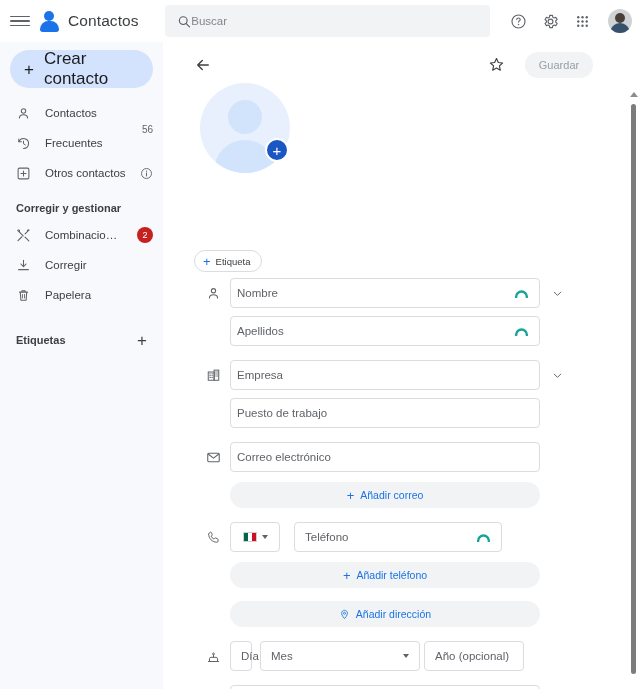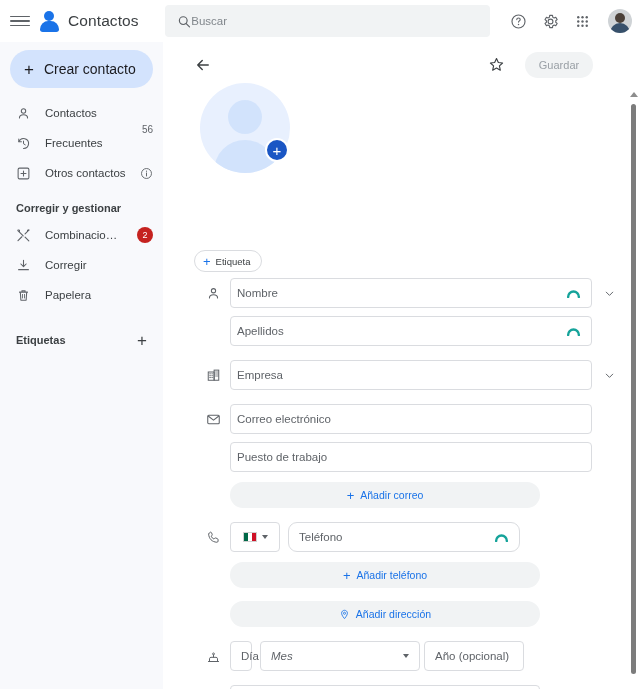--- a/index.html
+++ b/index.html
@@ -61,21 +61,21 @@
   .sidebar {
     position:absolute; left:0; top:42px; width:163px; height:647px;
     background:#f8f9fc;
   }
   .create-btn {
     margin:8px 10px 10px 10px; height:38px; border-radius:19px;
     background:#d3e3fd; display:flex; align-items:center; gap:10px;
     padding-left:14px; cursor:pointer;
   }
   .create-btn .plus { font-size:17px; color:#1b1b1f; line-height:1; font-weight:400; }
-  .create-btn .lbl { font-size:14px; color:#1b1b1f; }
+  .create-btn .lbl { font-size:17px; color:#1b1b1f; }
 
   .nav-item {
     height:30px; display:flex; align-items:center; gap:14px;
     padding-left:16px; padding-right:10px; cursor:pointer;
     border-radius:0 15px 15px 0; position:relative;
   }
   .nav-item .nlbl {
     font-size:11.5px; color:#3c4043; white-space:nowrap;
     overflow:hidden; text-overflow:ellipsis; flex:1;
   }
@@ -153,21 +153,21 @@
     display:flex; align-items:center; justify-content:center;
     margin-left:28px;
   }
   .row-icon.spacer { visibility:hidden; }
   .fld {
     height:30px; border:1px solid #dadce0; border-radius:4px;
     background:#fff; display:flex; align-items:center; padding:0 10px;
     position:relative;
   }
   .fld .ph { font-size:11.5px; color:#5f6368; }
-  .fld-w { width:362px;padding-left:6px; }
+  .fld-w { width:310px;padding-left:6px; }
   .expander {
     width:26px; height:30px; display:flex; align-items:center; justify-content:center;
     cursor:pointer; margin-left:4px;
   }
   .grammar {
     position:absolute; right:10px; top:50%; transform:translateY(-50%);
     width:15px; height:10px; cursor:pointer;
   }
 
   .addbtn {
@@ -423,36 +423,36 @@
           <div class="fld fld-w">
             <span class="ph">Empresa</span>
           </div>
           <div class="expander">
             <svg width="13" height="13" viewBox="0 0 24 24">
               <path d="M6 9.5l6 6 6-6" fill="none" stroke="#5f6368" stroke-width="1.8" stroke-linecap="round" stroke-linejoin="round"></path>
             </svg>
           </div>
         </div>
 
+        <div class="row">
+          <div class="row-icon spacer"></div>
+          <div class="fld fld-w">
+            <span class="ph">Puesto de trabajo</span>
+          </div>
+        </div>
+
         <div class="row" style="margin-top:14px;">
           <div class="row-icon">
             <svg width="15" height="15" viewBox="0 0 24 24">
               <rect x="2.8" y="5.2" width="18.4" height="13.6" rx="1.6" fill="none" stroke="#5f6368" stroke-width="1.7"></rect>
               <path d="M3.4 6.4l8.6 6.6 8.6-6.6" fill="none" stroke="#5f6368" stroke-width="1.7" stroke-linejoin="round"></path>
             </svg>
           </div>
           <div class="fld fld-w">
             <span class="ph">Correo electrónico</span>
-          </div>
-        </div>
-
-        <div class="row">
-          <div class="row-icon spacer"></div>
-          <div class="fld fld-w">
-            <span class="ph">Puesto de trabajo</span>
           </div>
         </div>
 
         <div class="addbtn" style="margin-top:10px;">
           <span class="ap">+</span>
           <span>Añadir correo</span>
         </div>
 
         <div class="row" style="margin-top:14px;">
           <div class="row-icon">
@@ -461,21 +461,21 @@
             </svg>
           </div>
           <div class="flagsel">
             <span class="flag">
                 <i class="g"></i>
                 <i class="w"></i>
                 <i class="r"></i>
               </span>
             <span class="caret-sm"></span>
           </div>
-          <div class="fld" style="width:232px;margin-left:8px;border-radius:9px;">
+          <div class="fld" style="width:208px;margin-left:14px;">
             <span class="ph">Teléfono</span>
             <svg class="grammar" viewBox="0 0 20 14">
               <path d="M2.5 12.5 A7.5 7.5 0 0 1 17.5 12.5" fill="none" stroke="#15a39a" stroke-width="3.4" stroke-linecap="round"></path>
             </svg>
           </div>
         </div>
 
         <div class="addbtn" style="margin-top:10px;">
           <span class="ap">+</span>
           <span>Añadir teléfono</span>
@@ -494,21 +494,21 @@
             <svg width="15" height="15" viewBox="0 0 24 24">
               <path d="M4 20h16" stroke="#5f6368" stroke-width="1.8" stroke-linecap="round"></path>
               <path d="M5.6 19.8v-4.2c0-1.3 1-2.3 2.3-2.3h8.2c1.3 0 2.3 1 2.3 2.3v4.2" fill="none" stroke="#5f6368" stroke-width="1.6"></path>
               <path d="M12 13v-3.4" stroke="#5f6368" stroke-width="1.6" stroke-linecap="round"></path>
               <circle cx="12" cy="7.8" r="1.5" fill="none" stroke="#5f6368" stroke-width="1.5"></circle>
             </svg>
           </div>
           <div class="fld bd-day">
             <span class="ph">Día</span>
           </div>
-          <div class="fld bd-month" style="margin-left:8px;font-style:italic;">
+          <div class="fld bd-month" style="margin-left:8px;">
             <span class="ph">Mes</span>
             <span class="caret-sm"></span>
           </div>
           <div class="fld bd-year" style="margin-left:4px;">
             <span class="ph">Año (opcional)</span>
           </div>
         </div>
 
         <div class="row" style="margin-top:14px;">
           <div class="row-icon">

